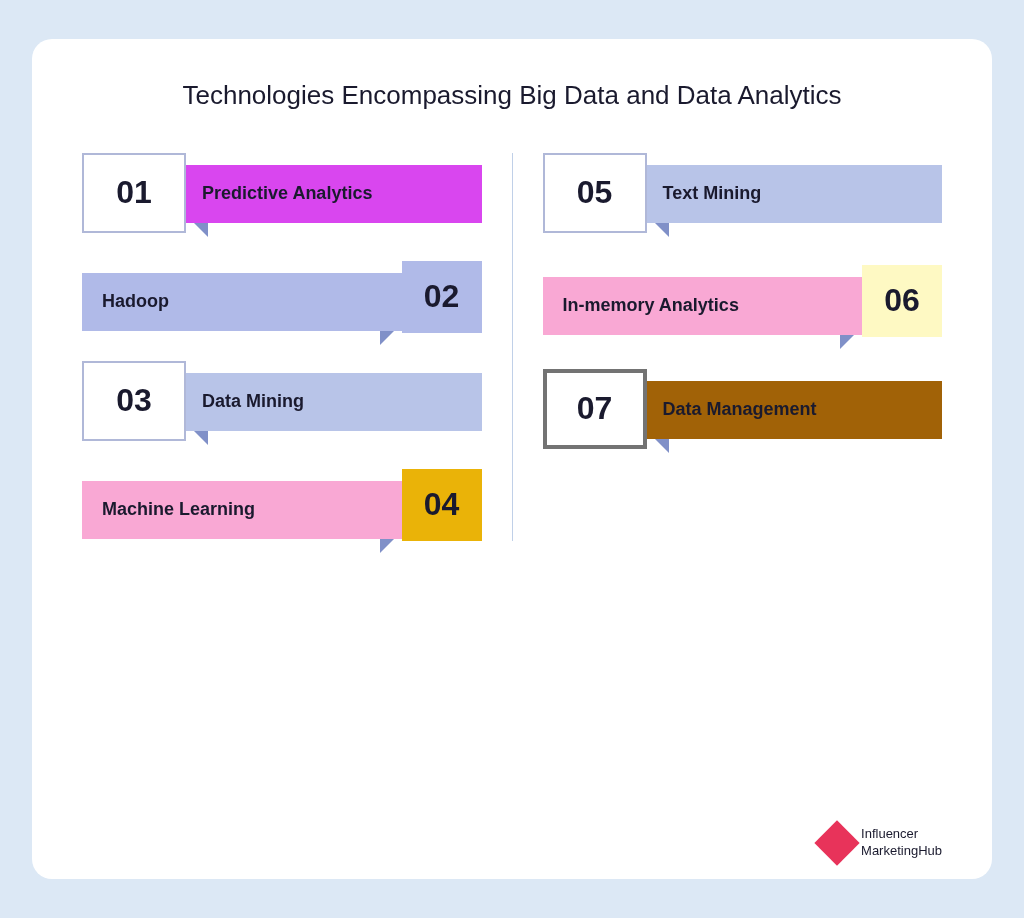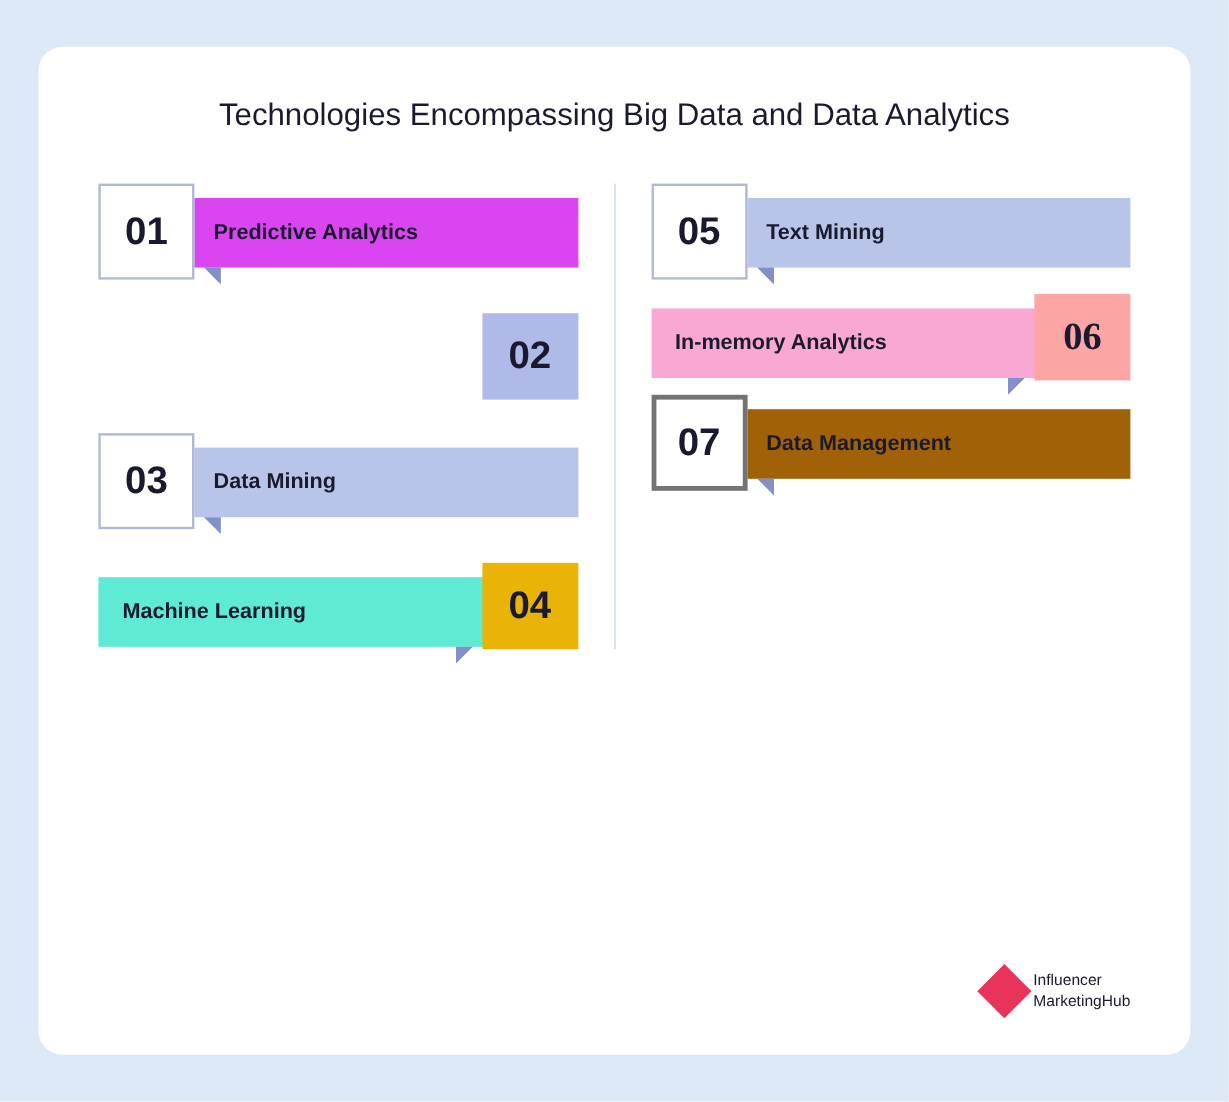--- a/index.html
+++ b/index.html
@@ -42,35 +42,35 @@
       flex-direction: column;
       gap: 28px;
       padding-right: 30px;
       border-right: 1.5px solid #c0d0e8;
     }
 
     .right-col {
       flex: 1;
       display: flex;
       flex-direction: column;
-      gap: 12px;
+      gap: 32px;
       padding-left: 30px;
     }
 
     
     .item-odd {
       display: flex;
       align-items: flex-start;
       position: relative;
     }
 
     .item-odd .num-box {
       background: #fff;
       border: 2px solid #c0c0c0;
-      width: 80px;
+      width: 104px;
       height: 80px;
       display: flex;
       align-items: center;
       justify-content: center;
       font-size: 32px;
       font-weight: 800;
       color: #1a1a2e;
       flex-shrink: 0;
       z-index: 2;
       position: relative;
@@ -153,21 +153,21 @@
       font-weight: 800;
       color: #1a1a2e;
       flex-shrink: 0;
       z-index: 2;
       position: relative;
     }
 
     
     .logo-area {
       position: absolute;
-      bottom: 36px;
+      bottom: 19px;
       right: 50px;
       display: flex;
       align-items: center;
       gap: 8px;
     }
 
     .logo-diamond {
       width: 32px;
       height: 32px;
       background: #e8335a;
@@ -229,21 +229,21 @@
       border-top-color: #8090c8;
     }
 
     
     .item-04 .num-box {
       background: #eab308;
       border: none;
     }
 
     .item-04 .banner {
-      background: #5eead4;
+      background: #f9a8d4;
     }
 
     .item-04 .banner::after {
       border-top-color: #8090c8;
     }
 
     
     .item-05 .num-box {
       border: 2px solid #b0b8d8;
       background: #fff;
@@ -252,23 +252,22 @@
     .item-05 .banner {
       background: #b8c4e8;
     }
 
     .item-05 .banner::after {
       border-top-color: #8090c8;
     }
 
     
     .item-06 .num-box {
-      background: #fca5a5;
+      background: #fef9c3;
       border: none;
-      font-family: Liberation Serif, serif;
     }
 
     .item-06 .banner {
       background: #f9a8d4;
     }
 
     .item-06 .banner::after {
       border-top-color: #8090c8;
     }
 
@@ -295,20 +294,21 @@
   <div class="content-area">
 
     <div class="left-col">
 
       <div class="item-odd item-01">
         <div class="num-box">01</div>
         <div class="banner">Predictive Analytics</div>
       </div>
 
       <div class="item-even item-02">
+        <div class="banner">Hadoop</div>
         <div class="num-box">02</div>
       </div>
 
       <div class="item-odd item-03">
         <div class="num-box">03</div>
         <div class="banner">Data Mining</div>
       </div>
 
       <div class="item-even item-04">
         <div class="banner">Machine Learning</div>

